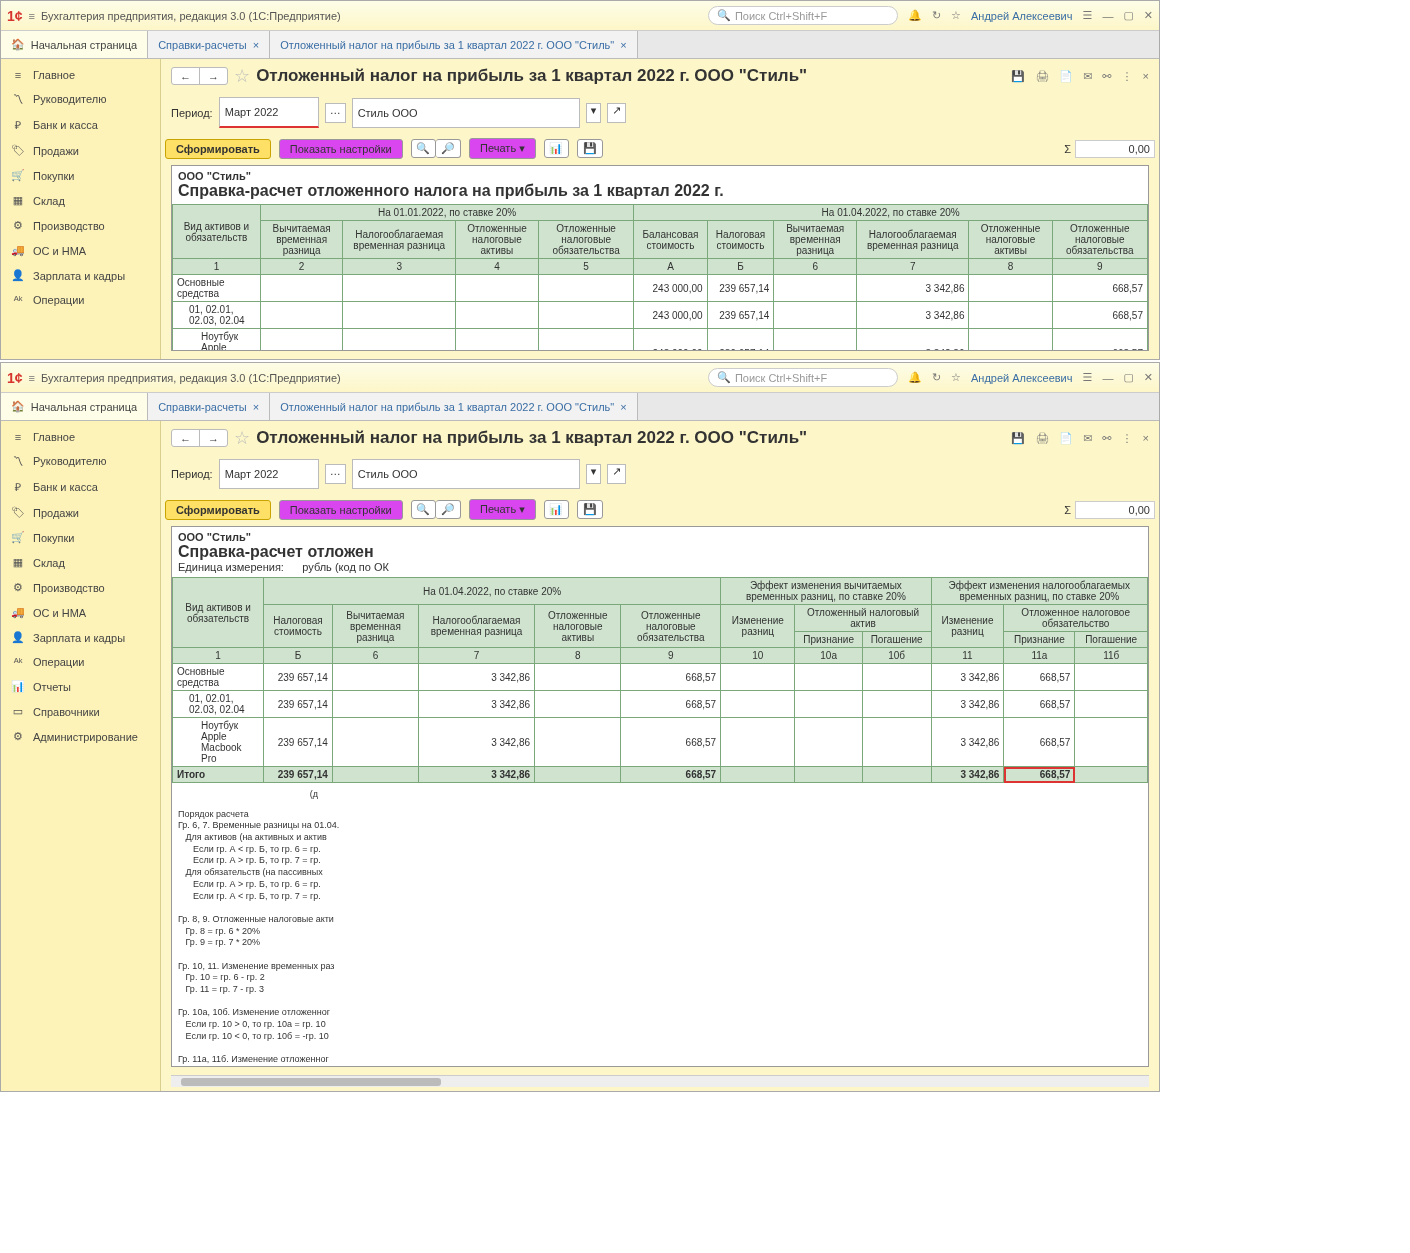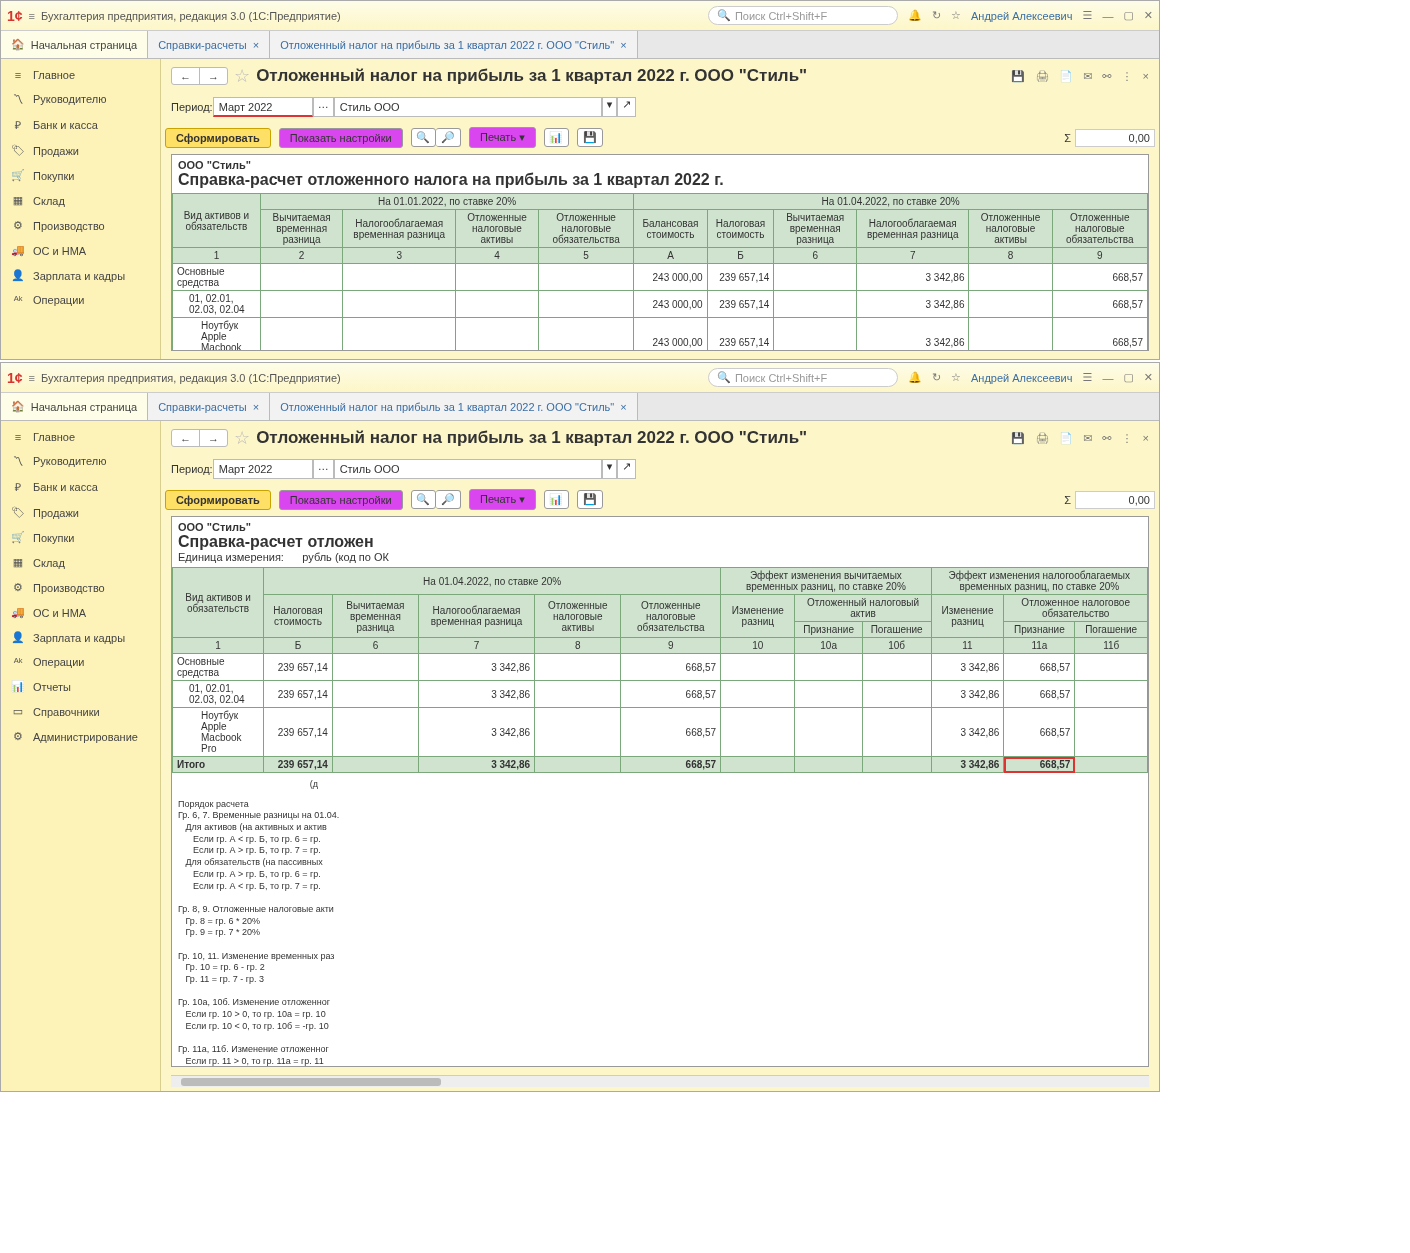--- a/index.html
+++ b/index.html
@@ -22,25 +22,25 @@
   .navitem{display:flex;align-items:center;gap:8px;padding:6px 10px;color:#444;cursor:pointer;}
   .navitem .ic{width:14px;text-align:center;color:#555;}
   .content{flex:1;display:flex;flex-direction:column;background:#fdf6c8;overflow:hidden;}
   .ctop{display:flex;align-items:center;gap:6px;padding:6px 10px;}
   .navarr{display:flex;border:1px solid #bbb;border-radius:3px;background:#fff;}
   .navarr span{padding:2px 8px;border-right:1px solid #bbb;cursor:pointer;}
   .navarr span:last-child{border-right:none;}
   .starbig{color:#bbb;font-size:18px;}
   .ptitle{font-size:17px;font-weight:bold;color:#333;}
   .ctop .right{margin-left:auto;display:flex;gap:10px;color:#777;}
-  .filters{display:flex;align-items:center;gap:0;padding:4px 10px;}
-  .fld{border:1px solid #bbb;background:#fff;padding:8px 5px;height:20px;display:flex;align-items:center;}
+  .filters{display:flex;align-items:center;gap:6px;padding:4px 10px;}
+  .fld{border:1px solid #bbb;background:#fff;padding:14px 5px;height:20px;display:flex;align-items:center;}
   .fld.red{border-bottom:2px solid #d33;}
   .fld.w1{width:100px;}
-  .fld.w2{width:268px;}
+  .fld.w2{width:228px;}
   .smallbtn{border:1px solid #bbb;background:#fff;padding:0 4px;height:20px;cursor:pointer;}
   .toolbar{display:flex;align-items:center;gap:8px;padding:6px 4px;}
   .btn{border:1px solid #999;border-radius:3px;background:#d946ef;padding:3px 10px;cursor:pointer;}
   .btn.yellow{background:#ffe066;border-color:#c9a400;font-weight:bold;}
   .ibox{border:1px solid #999;border-radius:3px;background:#fff;padding:2px 5px;cursor:pointer;}
   .sumbox{margin-left:auto;display:flex;align-items:center;gap:4px;}
   .sumval{border:1px solid #ccc;background:#fff;width:80px;text-align:right;padding:2px 4px;}
   .report{margin:0 10px 8px 10px;background:#fff;border:1px solid #999;flex:1;overflow:auto;}
   .rhead{padding:4px 6px;}
   .org{font-weight:bold;}

